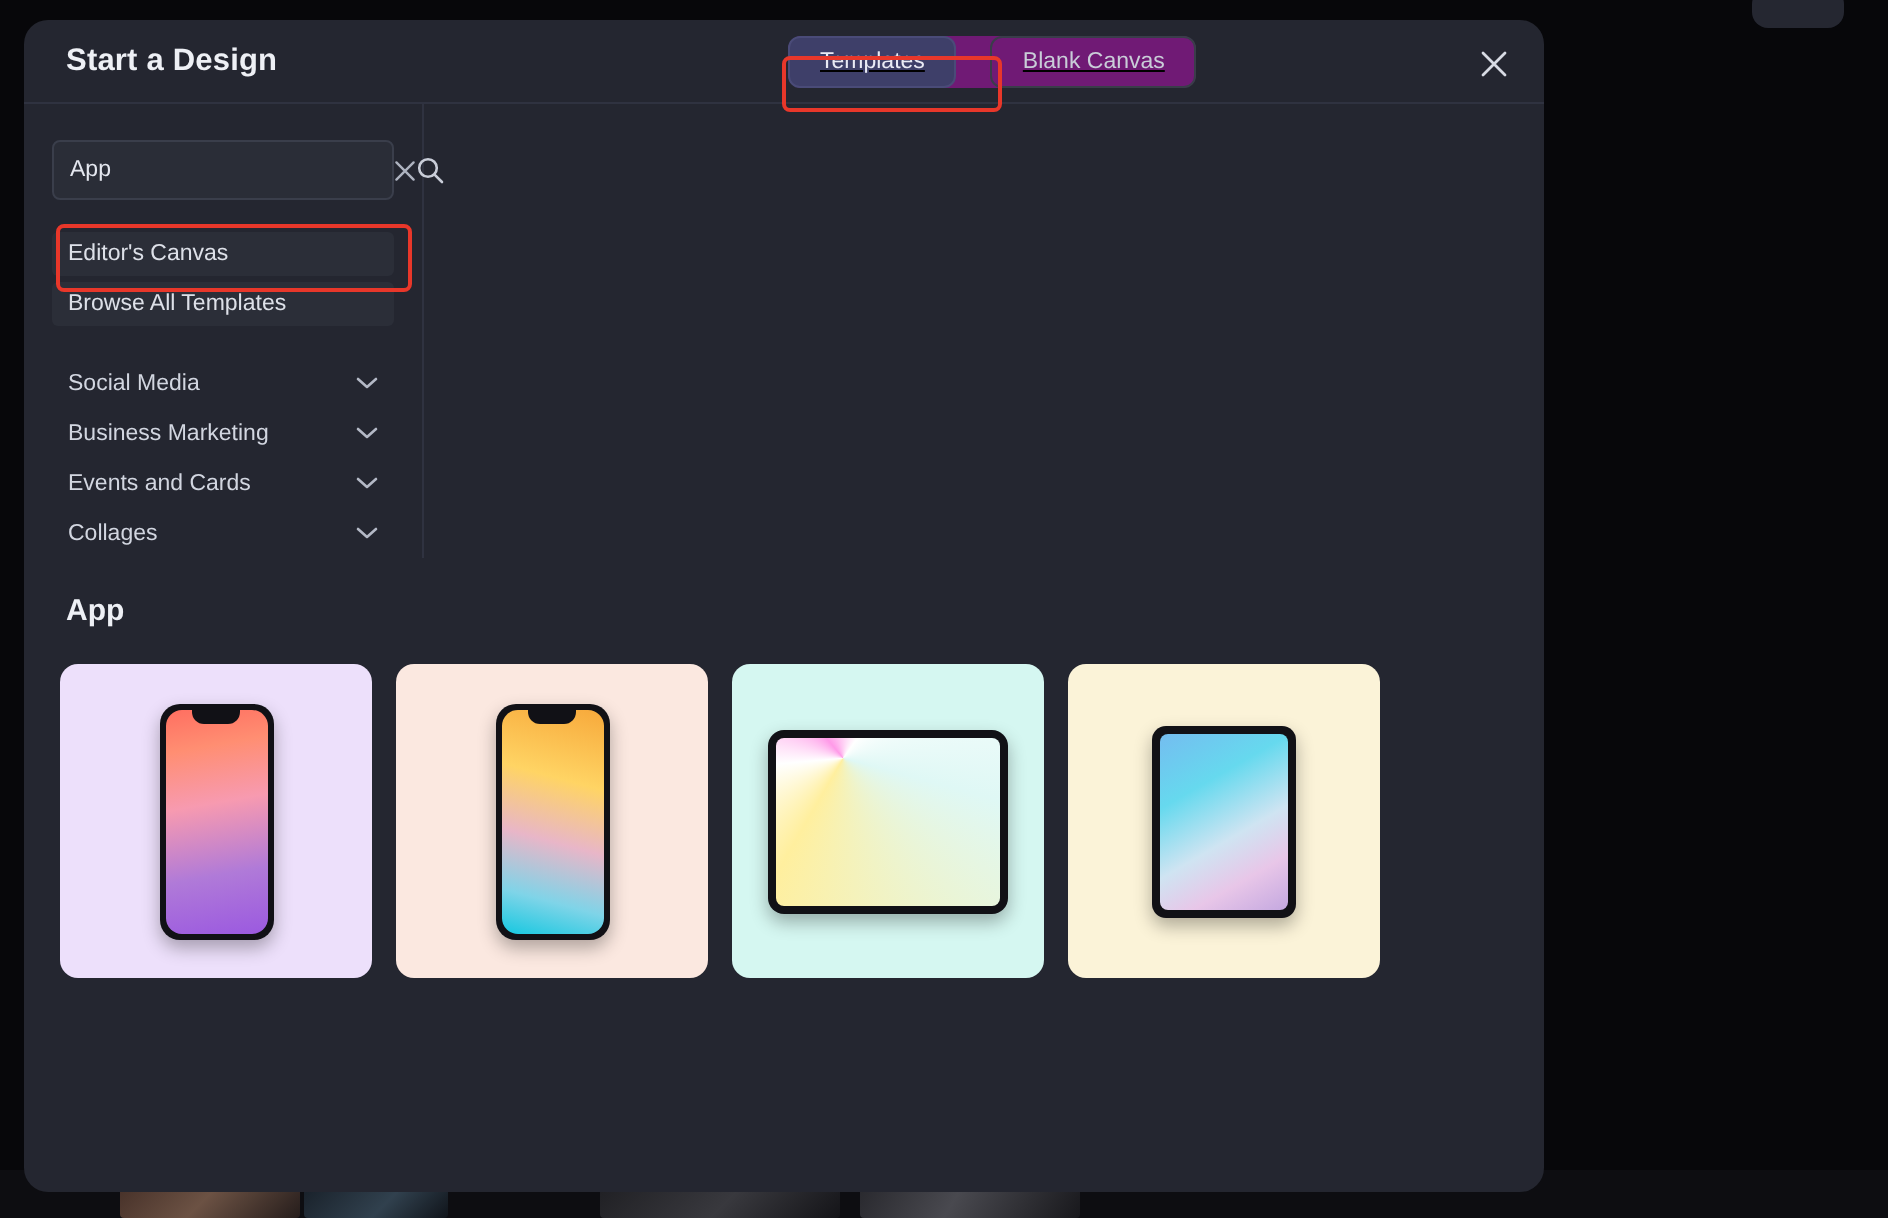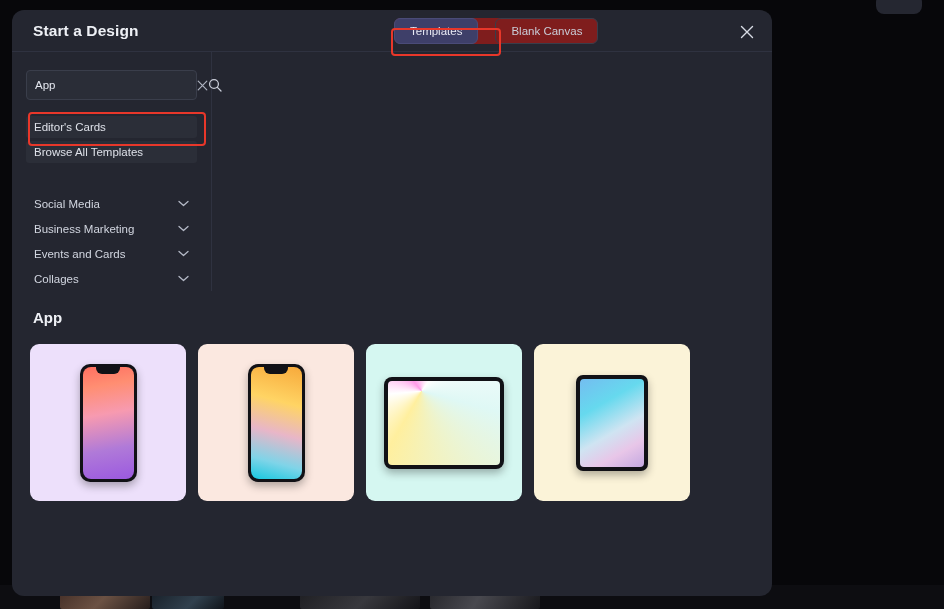--- a/index.html
+++ b/index.html
@@ -78,23 +78,24 @@
   }
 
   
   #tab-group {
     position: absolute;
     left: 382px;
     top: 8px;
     display: flex;
     gap: 6px;
     align-items: center;
-    background: #7f1d1d;
+    background: #701a75;
     border-radius: 7px;
     padding: 0;
+    text-decoration: underline;
   }
   .tab {
     height: 26px;
     padding: 0 15px;
     border-radius: 6px;
     display: flex;
     align-items: center;
     font-size: 11.5px;
     color: #c9cdd8;
     border: 1px solid transparent;
@@ -215,21 +216,21 @@
     align-items: center;
     padding: 0 8px;
     border-radius: 3px;
     background: #2b2e38;
     color: #dde0e8;
     font-size: 11.5px;
     cursor: pointer;
   }
 
   
-  #categories { margin-top: 28px; }
+  #categories { margin-top: 16px; }
   .category {
     height: 25px;
     display: flex;
     align-items: center;
     justify-content: space-between;
     padding: 0 8px 0 8px;
     margin-bottom: 0;
     cursor: pointer;
   }
   .category-label {
@@ -379,21 +380,21 @@
           <svg width="14" height="14" viewBox="0 0 14 14">
             <circle cx="6" cy="6" r="4.4" stroke="#c9cdd8" stroke-width="1.3" fill="none"></circle>
             <path d="M9.4 9.4 L13 13" stroke="#c9cdd8" stroke-width="1.3" stroke-linecap="round"></path>
           </svg>
         </div>
       </div>
 
       <div id="search-annotation"></div>
 
       <div id="quick-links">
-        <div class="quick-link">Editor's Cards</div>
+        <div class="quick-link">Editor's Canvas</div>
         <div class="quick-link">Browse All Templates</div>
       </div>
 
       <div id="categories">
 
         <div class="category">
           <span class="category-label">Social Media</span>
           <span class="chevron">
             <svg width="11" height="7" viewBox="0 0 11 7">
                 <path d="M1 1.5 L5.5 5.5 L10 1.5" stroke="#b4b9c6" stroke-width="1.3" fill="none" stroke-linecap="round" stroke-linejoin="round"></path>

